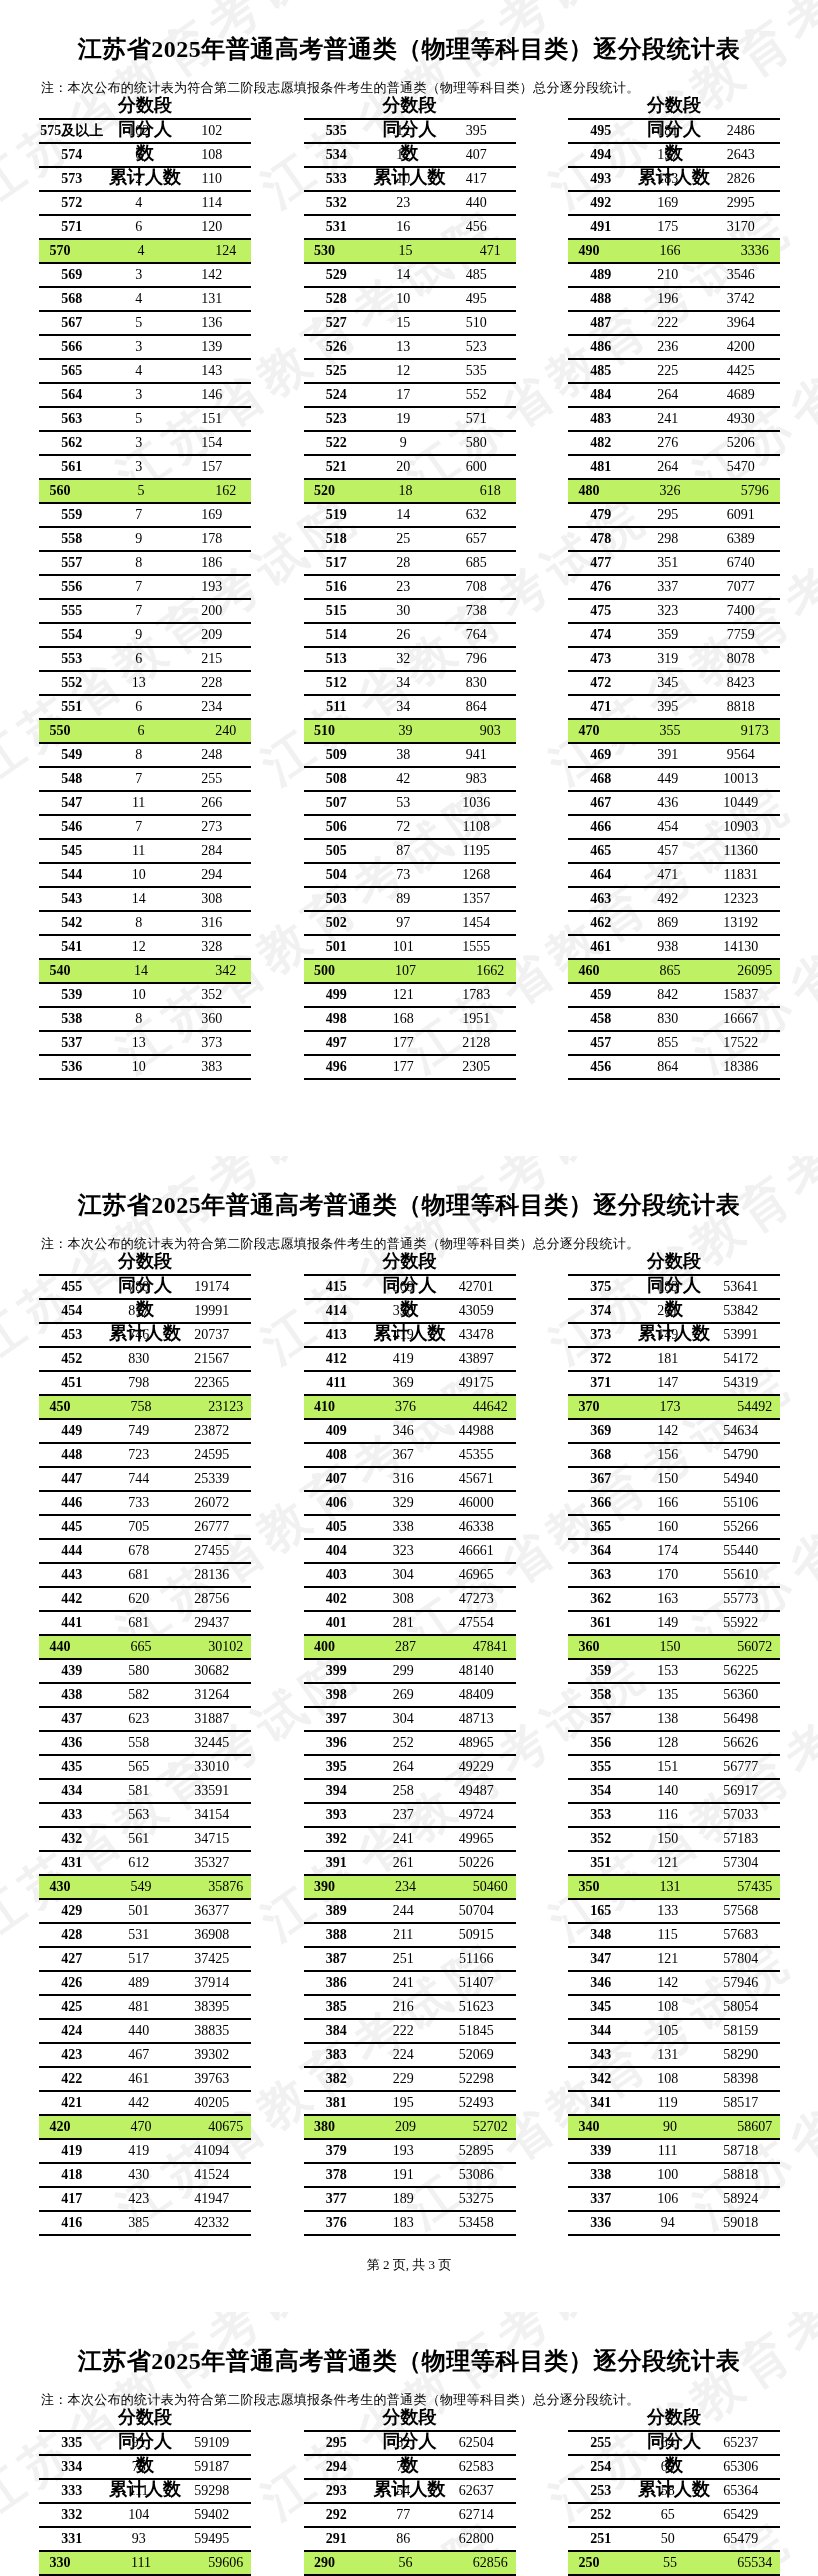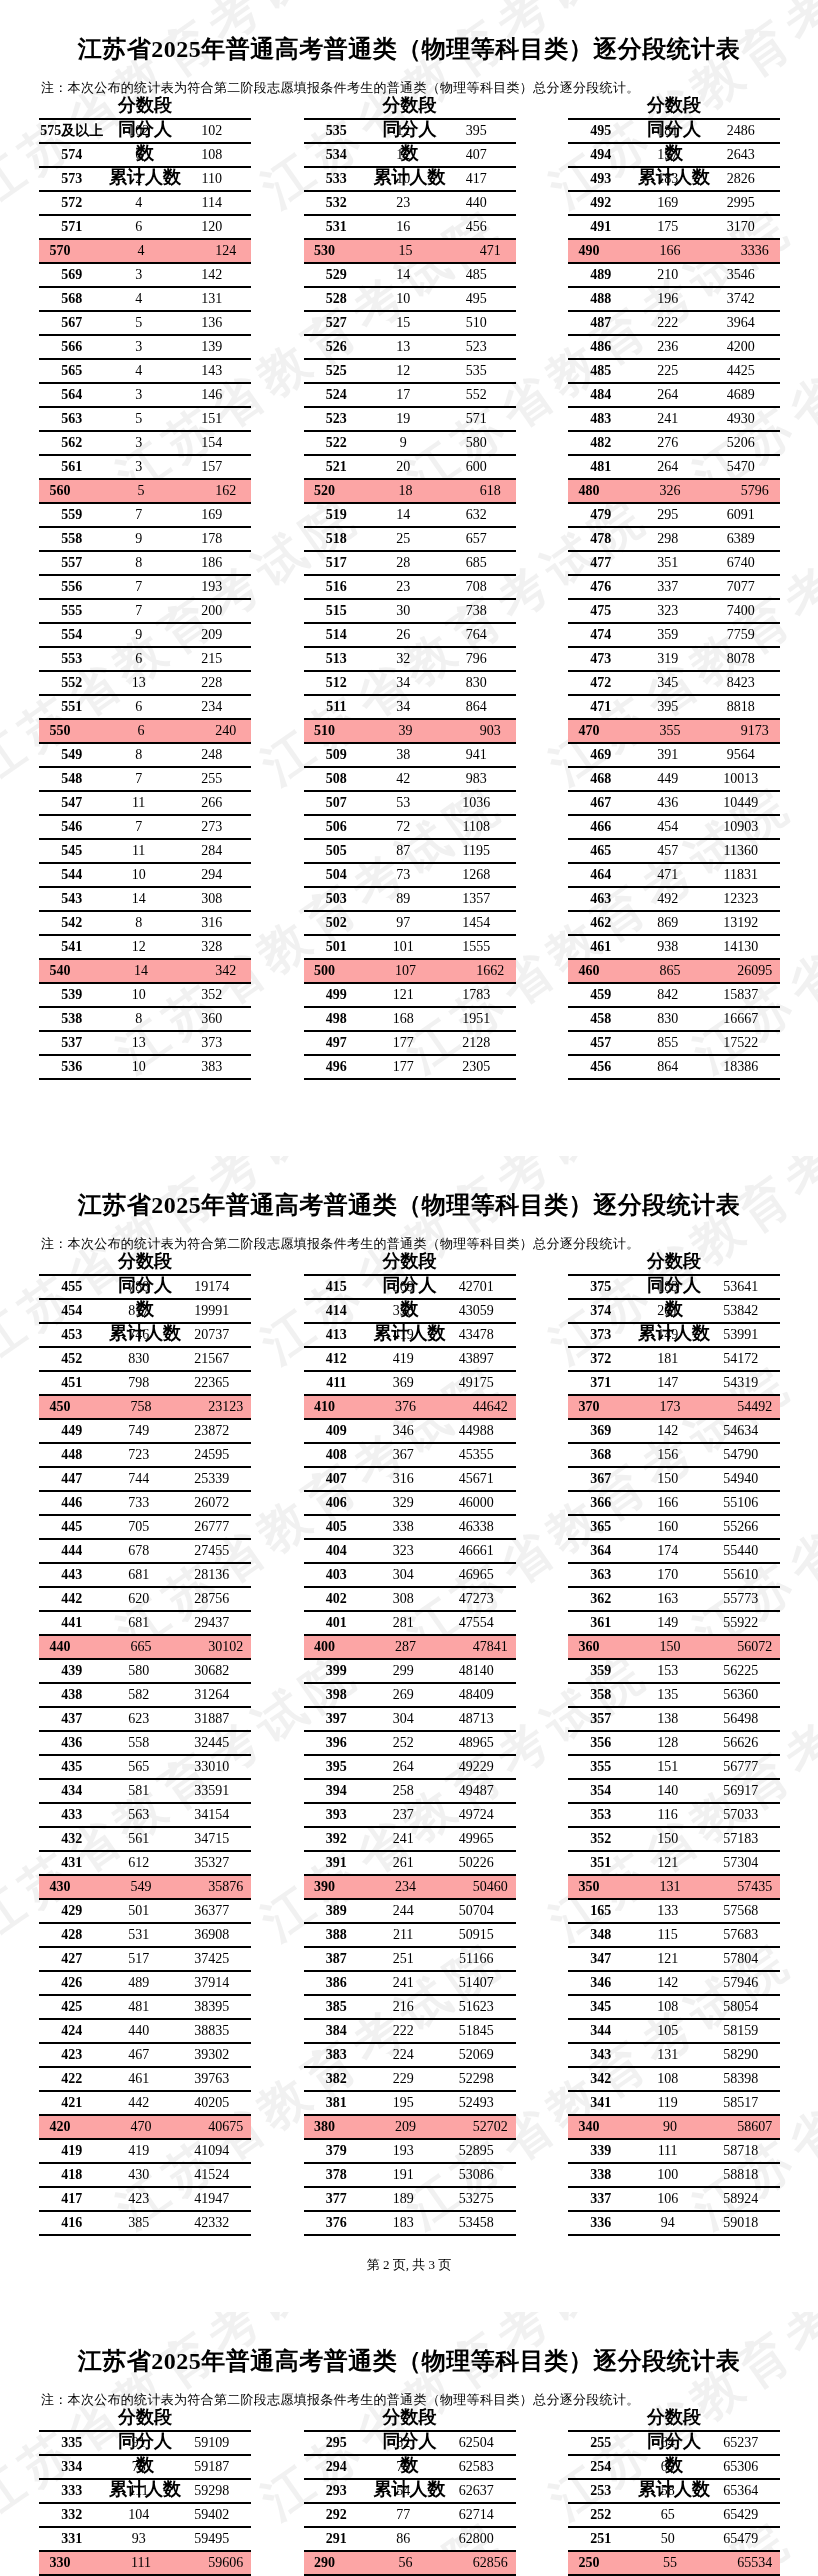--- a/index.html
+++ b/index.html
@@ -11,21 +11,21 @@
       font-size:49px;letter-spacing:8.2px;white-space:nowrap;
       color:rgba(70,70,70,0.075);font-weight:bold;}
   .title{position:absolute;top:33px;left:0;width:100%;margin:0;text-align:center;
          font-size:24px;font-weight:bold;letter-spacing:0.5px;}
   .note{position:absolute;top:67px;left:29px;margin:12px;font-size:13px;letter-spacing:0.3px;}
   .tables{position:absolute;top:93px;left:39px;width:741px;
           display:flex;justify-content:space-between;align-items:flex-start;}
   .seg-table{width:212px;border-bottom:2.1px solid #000;}
   .thead{display:flex;align-items:center;height:25px;font-weight:bold;font-size:18px;flex-direction:column;}
   .trow{display:flex;align-items:center;height:22px;border-top:2.1px solid #000;font-size:14px;}
-  .trow.hl{background:#fca5a5;gap:38px;}
+  .trow.hl{background:#bef264;gap:38px;}
   .c0{width:31%;text-align:center;font-weight:bold;white-space:nowrap;}
   .c1{width:32%;text-align:center;}
   .c2{width:37%;text-align:center;}
   .footer{position:absolute;top:1100px;left:0;width:100%;text-align:center;font-size:13px;}
 </style>
 </head>
 <body>
 
 <div class="doc">
 

